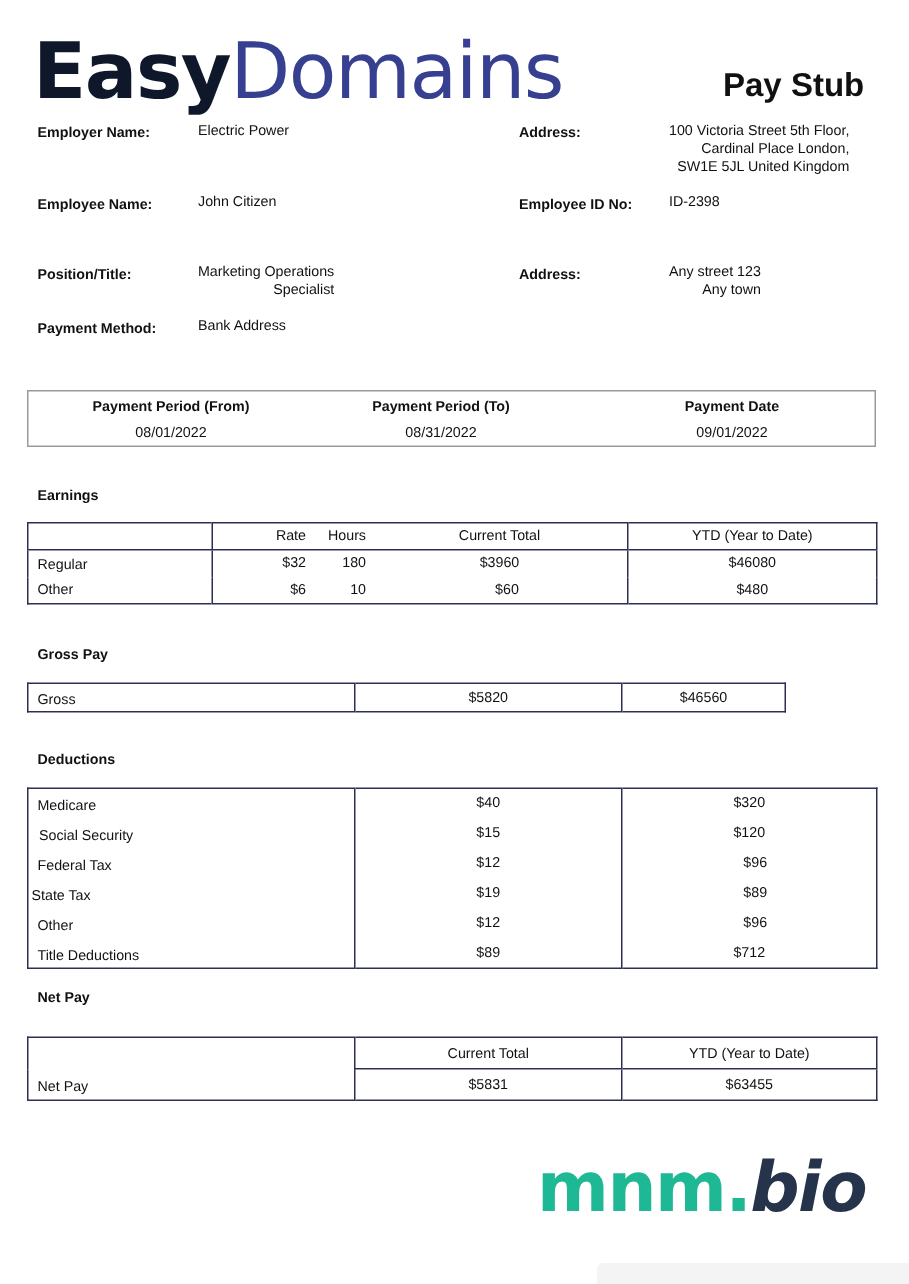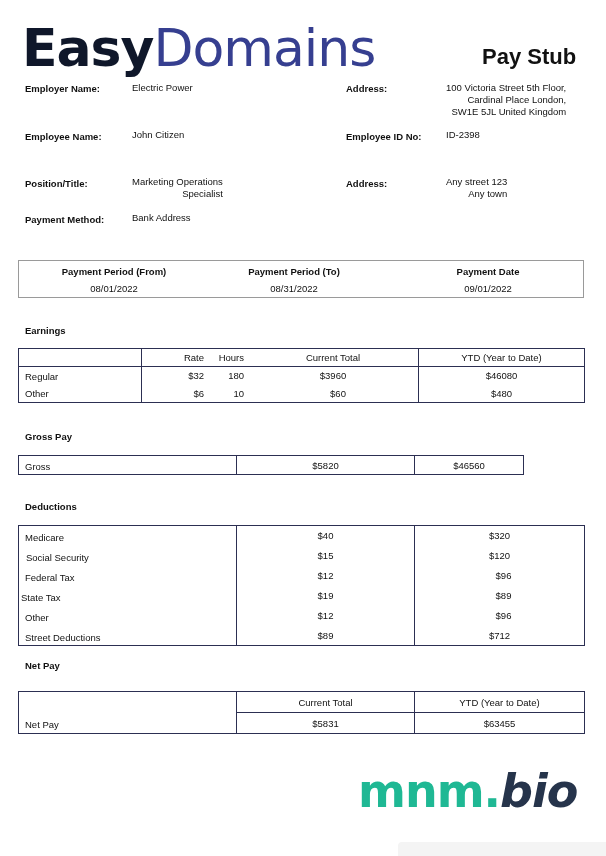--- a/index.html
+++ b/index.html
@@ -140,21 +140,21 @@
     <td class="b" style="padding-left:2px;padding-top:4px">State Tax</td>
     <td class="vl c">$19</td>
     <td class="vl c" style="padding-left:8px">$89</td>
   </tr>
   <tr style="height:20px">
     <td class="b" style="padding-left:6px;padding-top:4px">Other</td>
     <td class="vl c">$12</td>
     <td class="vl c" style="padding-left:8px">$96</td>
   </tr>
   <tr style="height:20px">
-    <td class="b" style="padding-left:6px;padding-top:4px">Street Deductions</td>
+    <td class="b" style="padding-left:6px;padding-top:4px">Title Deductions</td>
     <td class="vl c">$89</td>
     <td class="vl c">$712</td>
   </tr>
 </tbody>
   </table>
 
 <div class="abs section" style="left:25px;top:660px">Net Pay</div>
 <table class="tbl" style="left:18px;top:691px;width:567px">
   <tbody>
       <tr style="height:21px">

